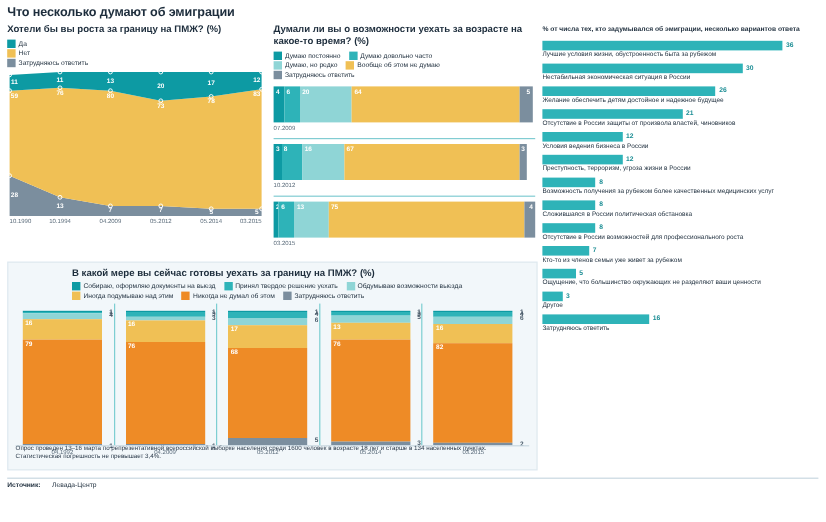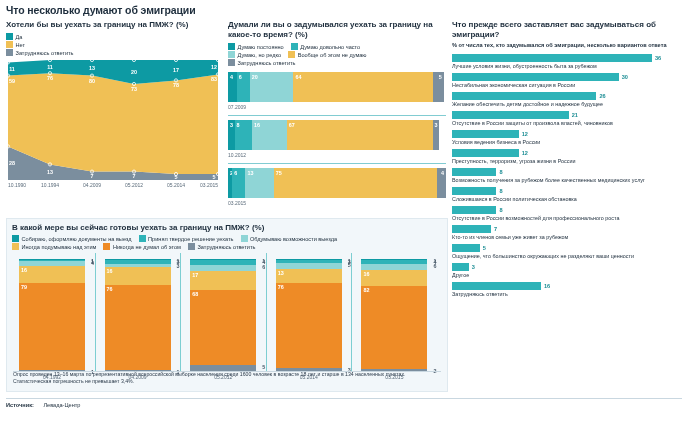--- a/index.html
+++ b/index.html
@@ -60,21 +60,21 @@
   .rbarline{display:flex;align-items:center;height:9px;}
   .rbar{height:8px;background:#2eb3b8;}
   .rval{font-size:5.6px;color:#1d8e95;margin-left:3px;font-weight:bold;}
   .rlabel{font-size:5.4px;color:#1d2d3c;margin-top:1px;line-height:7px;}
 
   
   .bottom{
     position:absolute;left:6px;top:218px;width:440px;height:172px;
     background:#f2f7fa;border:1px solid #dfe9ef;
   }
-  .bottom-head{padding:4px 5px 0 5px;}
+  .bottom-head{padding:4px 5px 0 5px;margin-left:48px;}
   .b-title{font-size:8px;font-weight:bold;color:#1d2d3c;}
   .bchart{position:relative;width:428px;height:118px;margin:2px 0 0 6px;}
   .bcol{position:absolute;bottom:0;width:66px;}
   .bsep{position:absolute;top:0;bottom:0;width:1px;background:#2eb3b8;opacity:.6;}
   .bstack{position:relative;width:66px;display:flex;flex-direction:column;justify-content:flex-end;height:112px;}
   .bseg{position:relative;width:100%;}
   .bseg span{position:absolute;left:2px;top:1px;font-size:5.4px;font-weight:bold;color:#ffffff;}
   .bseg.tiny span{color:#4a5b6a;left:auto;right:-9px;top:-1px;}
   .baxis{position:relative;width:428px;height:10px;margin-left:6px;border-top:1px solid #c9d7e0;}
   .baxis span{position:absolute;top:2px;font-size:5px;color:#5a6b7a;transform:translateX(-50%);}
@@ -86,21 +86,21 @@
   .source span.val{margin-left:8px;font-weight:normal;}
 </style>
 </head>
 <body>
 
 <div class="page">
 
   <div class="main-title">Что несколько думают об эмиграции</div>
 
   <div class="col1">
-    <div class="col-title">Хотели бы вы уехать за границу на ПМЖ? (%)</div>
+    <div class="col-title">Хотели бы вы роста за границу на ПМЖ? (%)</div>
     <div class="legend">
       <div class="legend-item">
         <span class="swatch" style="background:#0d9aa3"></span>
         <span class="legend-label">Да</span>
       </div>
       <div class="legend-item">
         <span class="swatch" style="background:#f0c055"></span>
         <span class="legend-label">Нет</span>
       </div>
       <div class="legend-item">
@@ -162,21 +162,21 @@
         <span class="axis-date" style="left:11.0px">10.1990</span>
         <span class="axis-date" style="left:44.0px">10.1994</span>
         <span class="axis-date" style="left:86.0px">04.2009</span>
         <span class="axis-date" style="left:128.0px">05.2012</span>
         <span class="axis-date" style="left:170.0px">05.2014</span>
         <span class="axis-date" style="left:203.0px">03.2015</span>
       </div>
   </div>
 
   <div class="col2">
-    <div class="col-title">Думали ли вы о задумывался уехать за границу на какое-то время? (%)</div>
+    <div class="col-title">Думали ли вы о возможности уехать за возрасте на какое-то время? (%)</div>
     <div class="legend">
       <div class="legend-row">
         <div class="legend-item">
           <span class="swatch" style="background:#0d9aa3"></span>
           <span class="legend-label">Думаю постоянно</span>
         </div>
         <div class="legend-item">
           <span class="swatch" style="background:#2eb3b8"></span>
           <span class="legend-label">Думаю довольно часто</span>
         </div>
@@ -258,21 +258,20 @@
             <div class="mseg last" style="width:4%;background:#7b8e9e">
               <span>4</span>
             </div>
           </div>
           <div class="mbar-date">03.2015</div>
         </div>
       </div>
   </div>
 
   <div class="col3">
-    <div class="col-title">Что прежде всего заставляет вас задумываться об эмиграции?</div>
     <div class="sub-note" style="margin-top:2px">% от числа тех, кто задумывался об эмиграции, несколько вариантов ответа</div>
     <div id="rbars" style="margin-top:4px">
         <div class="rrow">
           <div class="rbarline">
             <div class="rbar" style="width:200.0px"></div>
             <div class="rval">36</div>
           </div>
           <div class="rlabel">Лучшие условия жизни, обустроенность быта за рубежом</div>
         </div>
         <div class="rrow">

